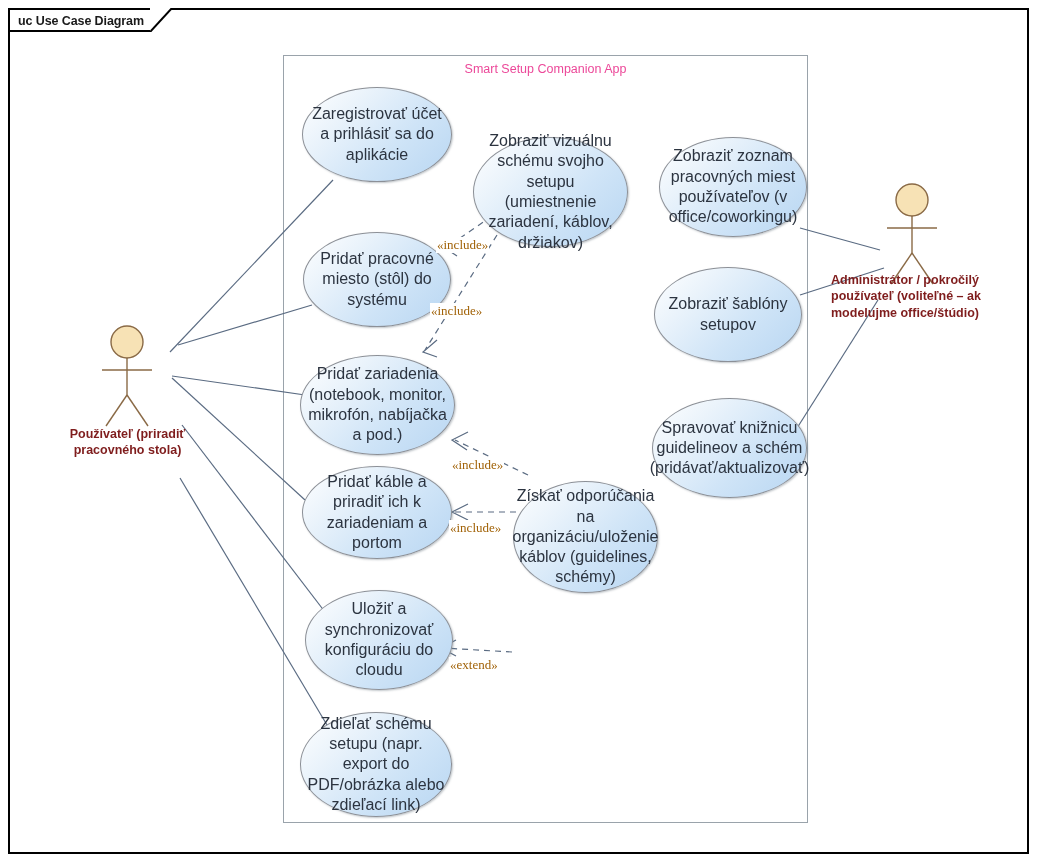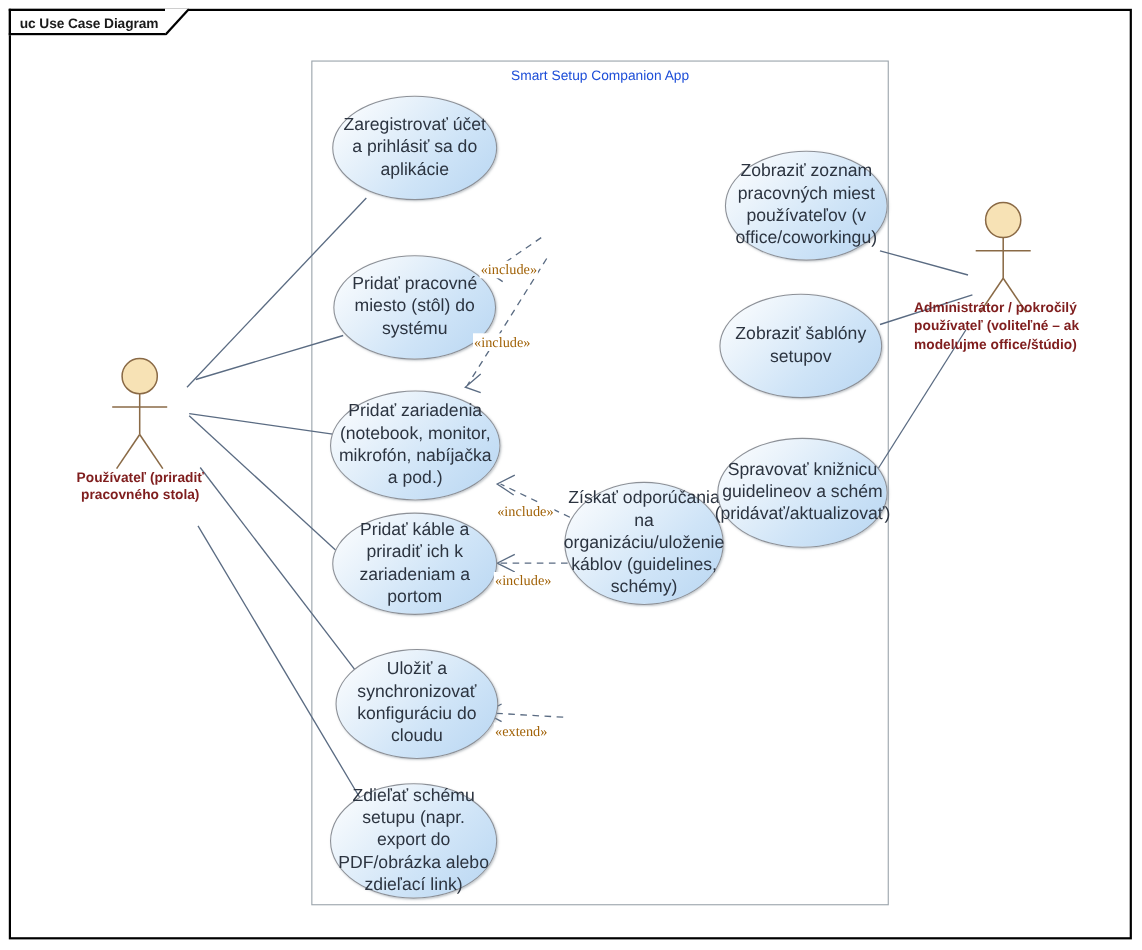--- a/index.html
+++ b/index.html
@@ -67,21 +67,21 @@
     box-sizing: border-box;
     background: transparent;
   }
   #boundary-title {
     position: absolute;
     left: 283px;
     top: 62px;
     width: 525px;
     text-align: center;
     font-size: 12.5px;
-    color: #1d4ed8;
+    color: #ec4899;
     font-family: "Liberation Sans", sans-serif;
   }
 
   
   #links {
     position: absolute;
     left: 0;
     top: 0;
     width: 1038px;
     height: 864px;
@@ -184,34 +184,37 @@
 
       <line x1="512" y1="652" x2="443" y2="648" stroke-dasharray="6,5"></line>
       <polyline points="456,640 441,648 456,656" stroke="#5a6b82" stroke-width="1.2" fill="none"></polyline>
     </g>
   </svg>
 
   <div class="usecase" style="left:302px; top:87px; width:150px; height:95px;">
     <span class="uc-label">Zaregistrovať účet a prihlásiť sa do aplikácie</span>
   </div>
 
+  <div class="usecase" style="left:473px; top:137px; width:155px; height:110px;">
+    <span class="uc-label">Zobraziť vizuálnu schému svojho setupu (umiestnenie zariadení, káblov, držiakov)</span>
+  </div>
 
   <div class="usecase" style="left:303px; top:232px; width:148px; height:95px;">
     <span class="uc-label">Pridať pracovné miesto (stôl) do systému</span>
   </div>
 
   <div class="usecase" style="left:300px; top:355px; width:155px; height:100px;">
     <span class="uc-label">Pridať zariadenia (notebook, monitor, mikrofón, nabíjačka a pod.)</span>
   </div>
 
   <div class="usecase" style="left:302px; top:466px; width:150px; height:93px;">
     <span class="uc-label">Pridať káble a priradiť ich k zariadeniam a portom</span>
   </div>
 
-  <div class="usecase" style="left:513px; top:438px; width:145px; height:112px;">
+  <div class="usecase" style="left:513px; top:481px; width:145px; height:112px;">
     <span class="uc-label">Získať odporúčania na organizáciu/uloženie káblov (guidelines, schémy)</span>
   </div>
 
   <div class="usecase" style="left:305px; top:590px; width:148px; height:100px;">
     <span class="uc-label">Uložiť a synchronizovať konfiguráciu do cloudu</span>
   </div>
 
 
   <div class="usecase" style="left:300px; top:712px; width:152px; height:105px;">
     <span class="uc-label">Zdieľať schému setupu (napr. export do PDF/obrázka alebo zdieľací link)</span>

